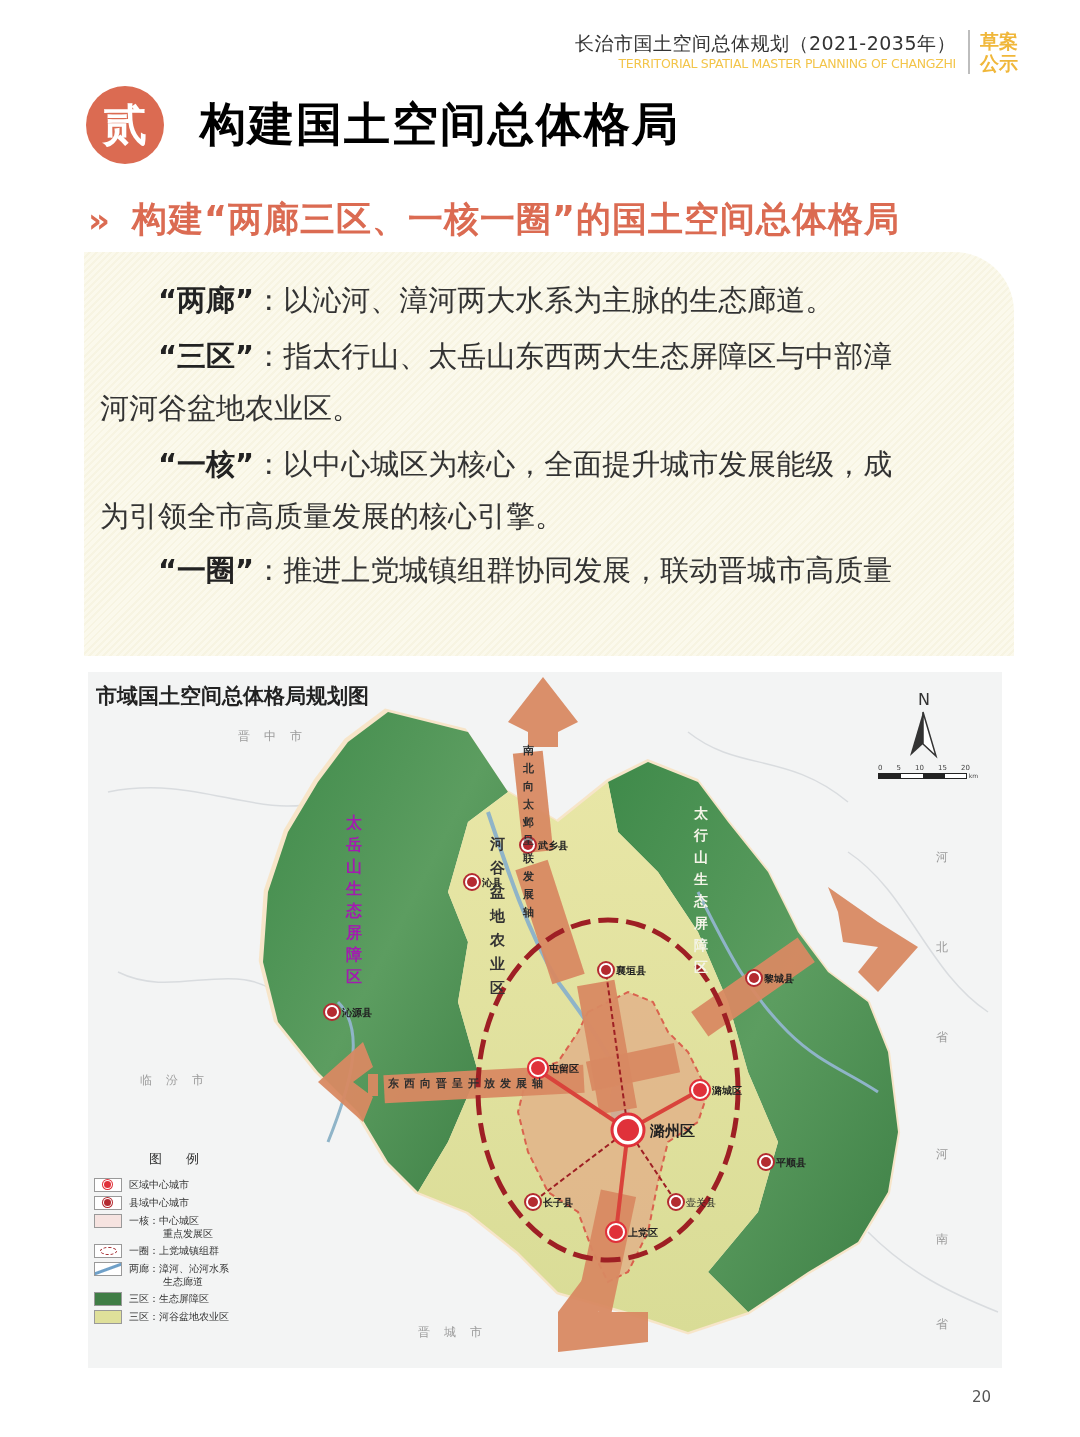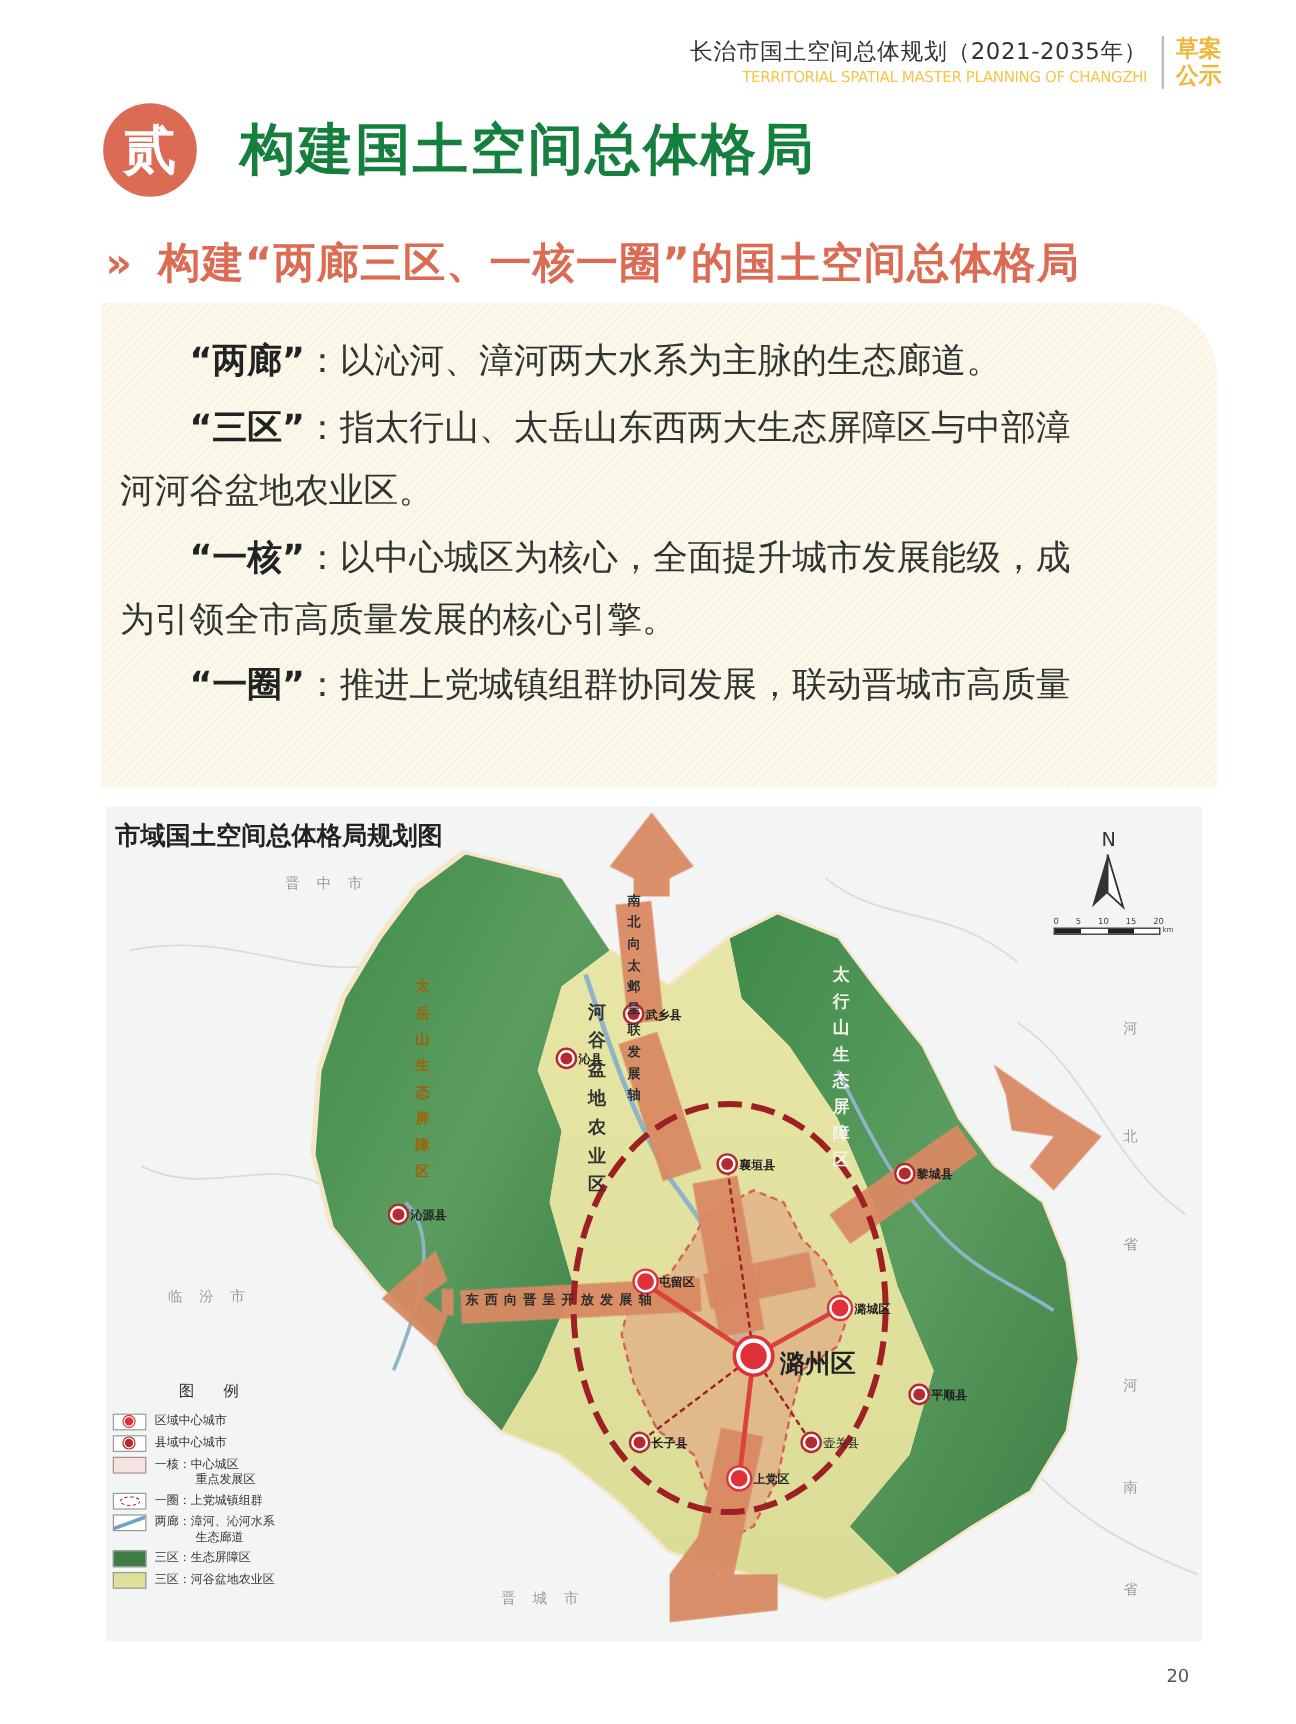--- a/index.html
+++ b/index.html
@@ -5,21 +5,21 @@
   html,body{margin:0;padding:0;background:#ffffff;}
   body{width:1080px;height:1437px;position:relative;overflow:hidden;font-family:"DejaVu Sans","Liberation Sans",sans-serif;color:#333;}
   .hdr{position:absolute;top:30px;right:62px;display:flex;align-items:center;}
   .hdr-text{text-align:right;margin-right:12px;}
   .hdr-title{font-size:19px;color:#333;line-height:24px;letter-spacing:0.5px;}
   .hdr-sub{font-size:12.5px;color:#f3c54a;line-height:18px;letter-spacing:-0.3px;}
   .hdr-sep{width:2px;height:44px;background:#bdbdbd;margin-right:10px;}
   .hdr-badge{color:#f0b73a;font-weight:bold;font-size:19px;line-height:22px;}
   .sec{position:absolute;left:86px;top:86px;display:flex;align-items:center;}
   .sec-num{width:78px;height:78px;border-radius:50%;background:#db6b52;color:#fff;font-weight:bold;font-size:44px;display:flex;align-items:center;justify-content:center;}
-  .sec-title{margin-left:36px;font-size:46px;font-weight:bold;color:#15803d;letter-spacing:2px;}
+  .sec-title{margin-left:36px;font-size:46px;font-weight:bold;color:#000000;letter-spacing:2px;}
   .sub{position:absolute;left:88px;top:196px;display:flex;align-items:center;}
   .sub-chev{font-size:34px;color:#db6b52;font-weight:bold;margin-right:22px;line-height:40px;}
   .sub-title{font-size:35px;font-weight:bold;color:#db6b52;letter-spacing:1px;}
   .panel{position:absolute;left:84px;top:252px;width:930px;height:404px;border-radius:0 60px 0 0;
     background:repeating-linear-gradient(135deg,#fbf9ec 0px,#fbf9ec 3px,#f7f4e2 3px,#f7f4e2 5px);}
   .para{position:absolute;left:16px;font-size:29px;color:#333;line-height:52px;width:900px;}
   .para .term{font-weight:bold;color:#222;}
   .map{position:absolute;left:88px;top:672px;width:914px;height:696px;background:#f3f4f4;overflow:hidden;}
   .map-title{position:absolute;left:8px;top:10px;font-size:21px;font-weight:bold;color:#222;z-index:5;}
   .legend{position:absolute;left:6px;top:478px;width:170px;z-index:5;}
@@ -155,34 +155,34 @@
         <circle cx="666" cy="306" r="5" fill="#b42a30"></circle>
       <circle cx="678" cy="490" r="8" fill="#fff" stroke="#b42a30" stroke-width="2"></circle>
         <circle cx="678" cy="490" r="5" fill="#b42a30"></circle>
       <circle cx="588" cy="530" r="8" fill="#fff" stroke="#b42a30" stroke-width="2"></circle>
         <circle cx="588" cy="530" r="5" fill="#b42a30"></circle>
       <circle cx="445" cy="530" r="8" fill="#fff" stroke="#b42a30" stroke-width="2"></circle>
         <circle cx="445" cy="530" r="5" fill="#b42a30"></circle>
     </g>
   </svg>
 
-  <div style="position:absolute;left:562px;top:450px;font-size:21px;font-weight:bold;color:#222;">潞州区</div>
+  <div style="position:absolute;left:562px;top:450px;font-size:15px;font-weight:bold;color:#222;">潞州区</div>
   <div style="position:absolute;left:461px;top:390px;font-size:10px;font-weight:bold;color:#222;">屯留区</div>
   <div style="position:absolute;left:624px;top:412px;font-size:10px;font-weight:bold;color:#222;">潞城区</div>
   <div style="position:absolute;left:540px;top:554px;font-size:10px;font-weight:bold;color:#222;">上党区</div>
   <div style="position:absolute;left:528px;top:292px;font-size:10px;font-weight:bold;color:#222;">襄垣县</div>
   <div style="position:absolute;left:450px;top:167px;font-size:10px;font-weight:bold;color:#222;">武乡县</div>
   <div style="position:absolute;left:394px;top:204px;font-size:10px;font-weight:bold;color:#222;">沁县</div>
   <div style="position:absolute;left:254px;top:334px;font-size:10px;font-weight:bold;color:#222;">沁源县</div>
   <div style="position:absolute;left:676px;top:300px;font-size:10px;font-weight:bold;color:#222;">黎城县</div>
   <div style="position:absolute;left:688px;top:484px;font-size:10px;font-weight:bold;color:#222;">平顺县</div>
   <div style="position:absolute;left:598px;top:524px;font-size:10px;font-weight:normal;color:#222;">壶关县</div>
   <div style="position:absolute;left:455px;top:524px;font-size:10px;font-weight:bold;color:#222;">长子县</div>
 
-  <div style="position:absolute;left:258px;top:140px;width:16px;font-size:12px;line-height:22px;color:#a16207;font-weight:bold;font-family:Liberation Mono, monospace;">太岳山生态屏障区</div>
+  <div style="position:absolute;left:258px;top:140px;width:16px;font-size:16px;line-height:22px;color:#a21caf;font-weight:bold;">太岳山生态屏障区</div>
   <div style="position:absolute;left:606px;top:130px;width:16px;font-size:14px;line-height:22px;color:#f4f4e8;font-weight:bold;">太行山生态屏障区</div>
   <div style="position:absolute;left:402px;top:160px;width:16px;font-size:15px;line-height:24px;color:#333;font-weight:bold;font-family:Liberation Serif, serif;">河谷盆地农业区</div>
   <div style="position:absolute;left:435px;top:70px;width:14px;font-size:11px;line-height:18px;color:#2e2e2e;font-weight:bold;">南北向太邺呈联发展轴</div>
   <div style="position:absolute;left:300px;top:404px;font-size:11px;color:#2e2e2e;font-weight:bold;letter-spacing:5px;">东西向晋呈开放发展轴</div>
 
   <div class="region-label" style="left:150px;top:56px;">晋中市</div>
   <div class="region-label" style="left:52px;top:400px;">临汾市</div>
   <div class="region-label" style="left:330px;top:652px;">晋城市</div>
   <div class="region-label" style="left:848px;top:140px;width:14px;letter-spacing:0;line-height:90px;">河北省</div>
   <div class="region-label" style="left:848px;top:440px;width:14px;letter-spacing:0;line-height:85px;">河南省</div>

